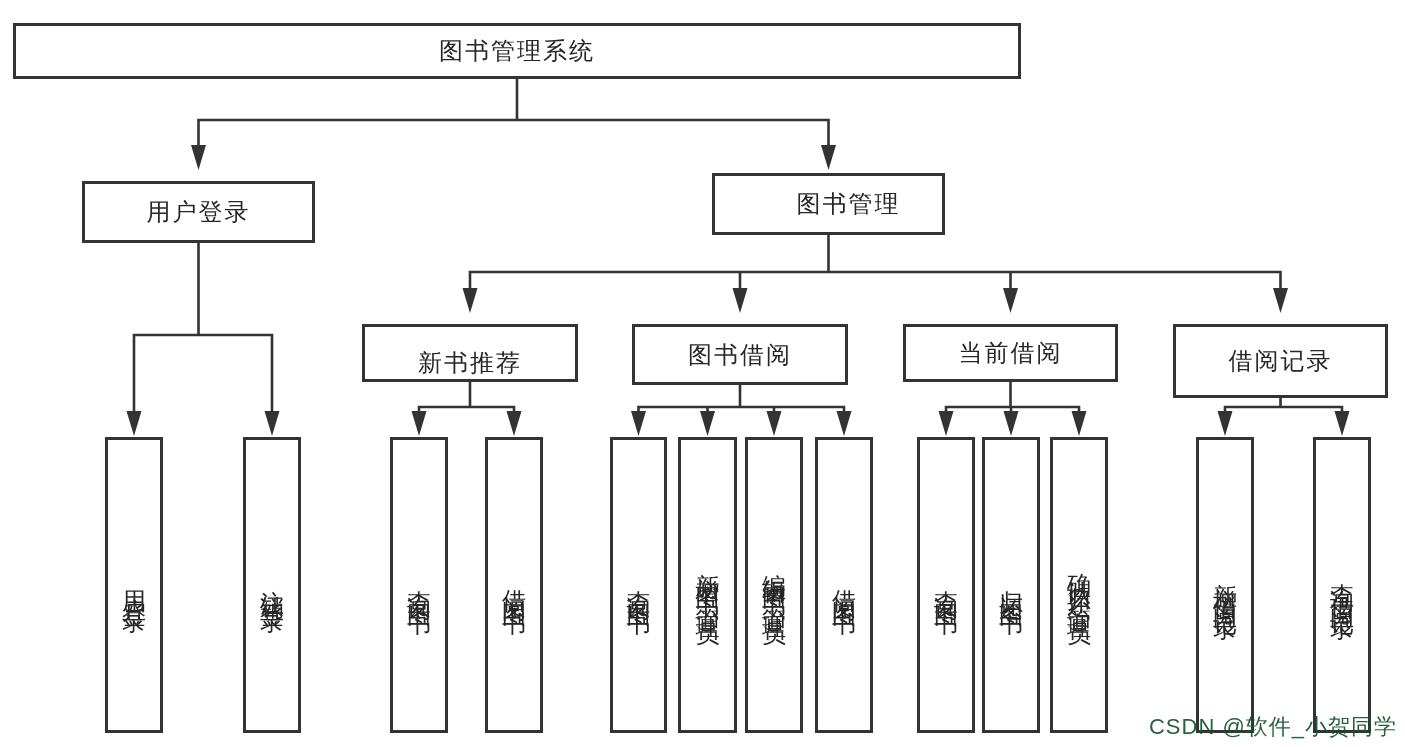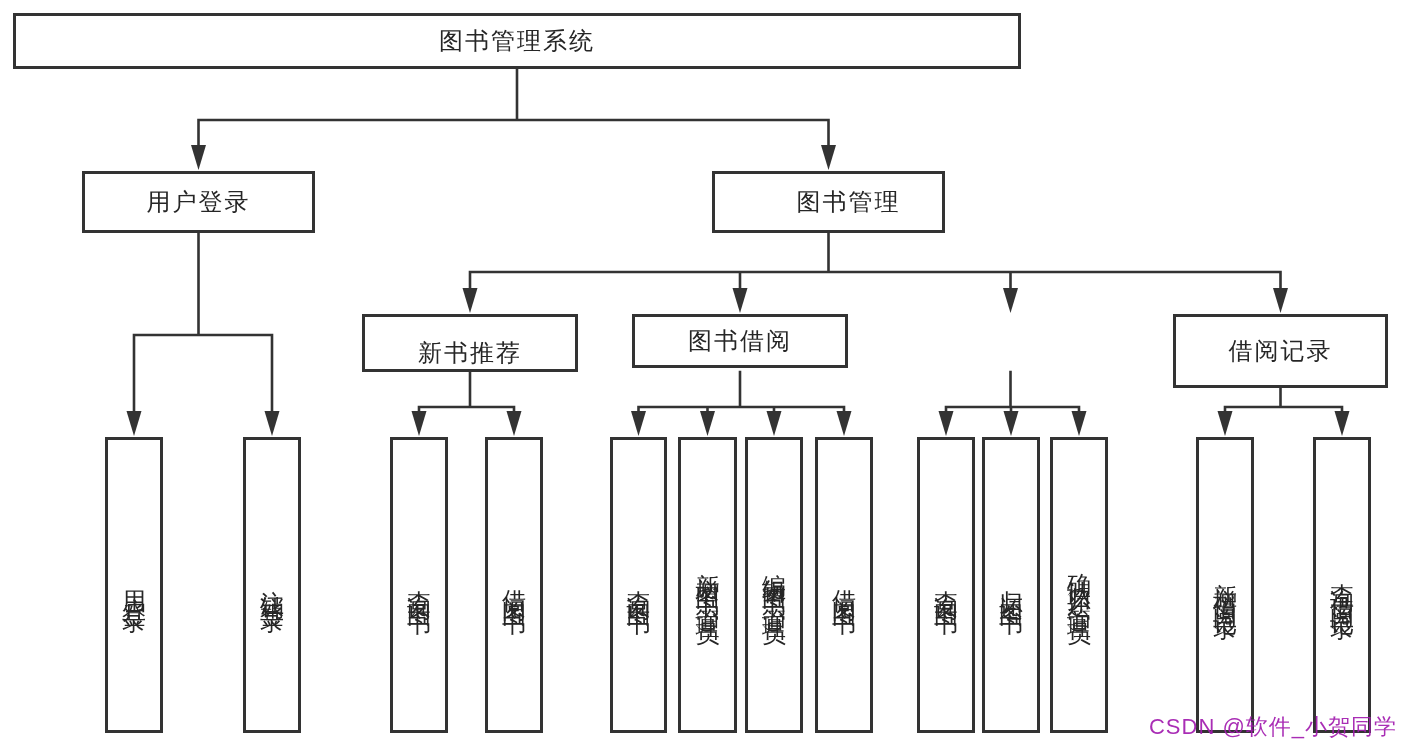--- a/index.html
+++ b/index.html
@@ -21,21 +21,21 @@
   #edges polygon{fill:var(--line-color);stroke:none;}
   .node{
     position:absolute;
     box-sizing:border-box;
     background:var(--box-bg);
     border:3px solid var(--line-color);
     display:flex;align-items:center;justify-content:center;
     color:var(--text-color);
     z-index:2;
   }
-  .node.h{font-size:24px;letter-spacing:2px;white-space:nowrap;}
+  .node.h{font-size:24px;letter-spacing:2px;white-space:nowrap;margin-top:10px;}
   .node.v{
     font-size:24px;
     letter-spacing:7px;
     line-height:1;
   }
   .node.v .node-label{
     writing-mode:vertical-rl;
     display:block;
     max-height:282px;
   }
@@ -77,35 +77,38 @@
       <polygon points="836.5,411 851.5,411 844,436"></polygon>
       <path d="M 1010.5 372 L 1010.5 407 M 946 407 L 1079 407 M 946 407 L 946 421 M 1011 407 L 1011 421 M 1079 407 L 1079 421"></path>
       <polygon points="938.5,411 953.5,411 946,436"></polygon>
       <polygon points="1003.5,411 1018.5,411 1011,436"></polygon>
       <polygon points="1071.5,411 1086.5,411 1079,436"></polygon>
       <path d="M 1280.5 372 L 1280.5 407 M 1225 407 L 1342 407 M 1225 407 L 1225 421 M 1342 407 L 1342 421"></path>
       <polygon points="1217.5,411 1232.5,411 1225,436"></polygon>
       <polygon points="1334.5,411 1349.5,411 1342,436"></polygon>
     </svg>
 
-  <div class="watermark" style="color: #a21caf;">CSDN @软件_小贺同学</div>
+  <div class="watermark" style="color: #14532d;">CSDN @软件_小贺同学</div>
 <div class="node h" style="left: 13px; top: 13px; width: 1008px; height: 56px;">
       <span class="node-label">图书管理系统</span>
     </div>
     <div class="node h" style="left: 82px; top: 171px; width: 233px; height: 62px;">
       <span class="node-label">用户登录</span>
     </div>
-    <div class="node h" style="left: 712px; top: 171px; width: 233px; height: 62px; padding-left: 40px;">
+    <div class="node h" style="left: 712px; top: 163px; width: 233px; height: 62px; padding-left: 40px;">
       <span class="node-label">图书管理</span>
     </div>
     <div class="node h" style="left: 362px; top: 314px; width: 216px; height: 58px; align-items: flex-end;">
       <span class="node-label">新书推荐</span>
     </div>
-    <div class="node h" style="left: 632px; top: 314px; width: 216px; height: 54px;">
+    <div class="node h" style="left: 632px; top: 314px; width: 216px; height: 61px;">
       <span class="node-label">图书借阅</span>
+    </div>
+    <div class="node h" style="left: 903px; top: 314px; width: 215px; height: 58px;">
+      <span class="node-label">当前借阅</span>
     </div>
     <div class="node h" style="left: 1173px; top: 314px; width: 215px; height: 74px;">
       <span class="node-label">借阅记录</span>
     </div>
     <div class="node v" style="left: 105px; top: 437px; width: 58px; height: 296px;">
       <span class="node-label">用户登录</span>
     </div>
     <div class="node v" style="left: 243px; top: 437px; width: 58px; height: 296px;">
       <span class="node-label">注销登录</span>
     </div>

